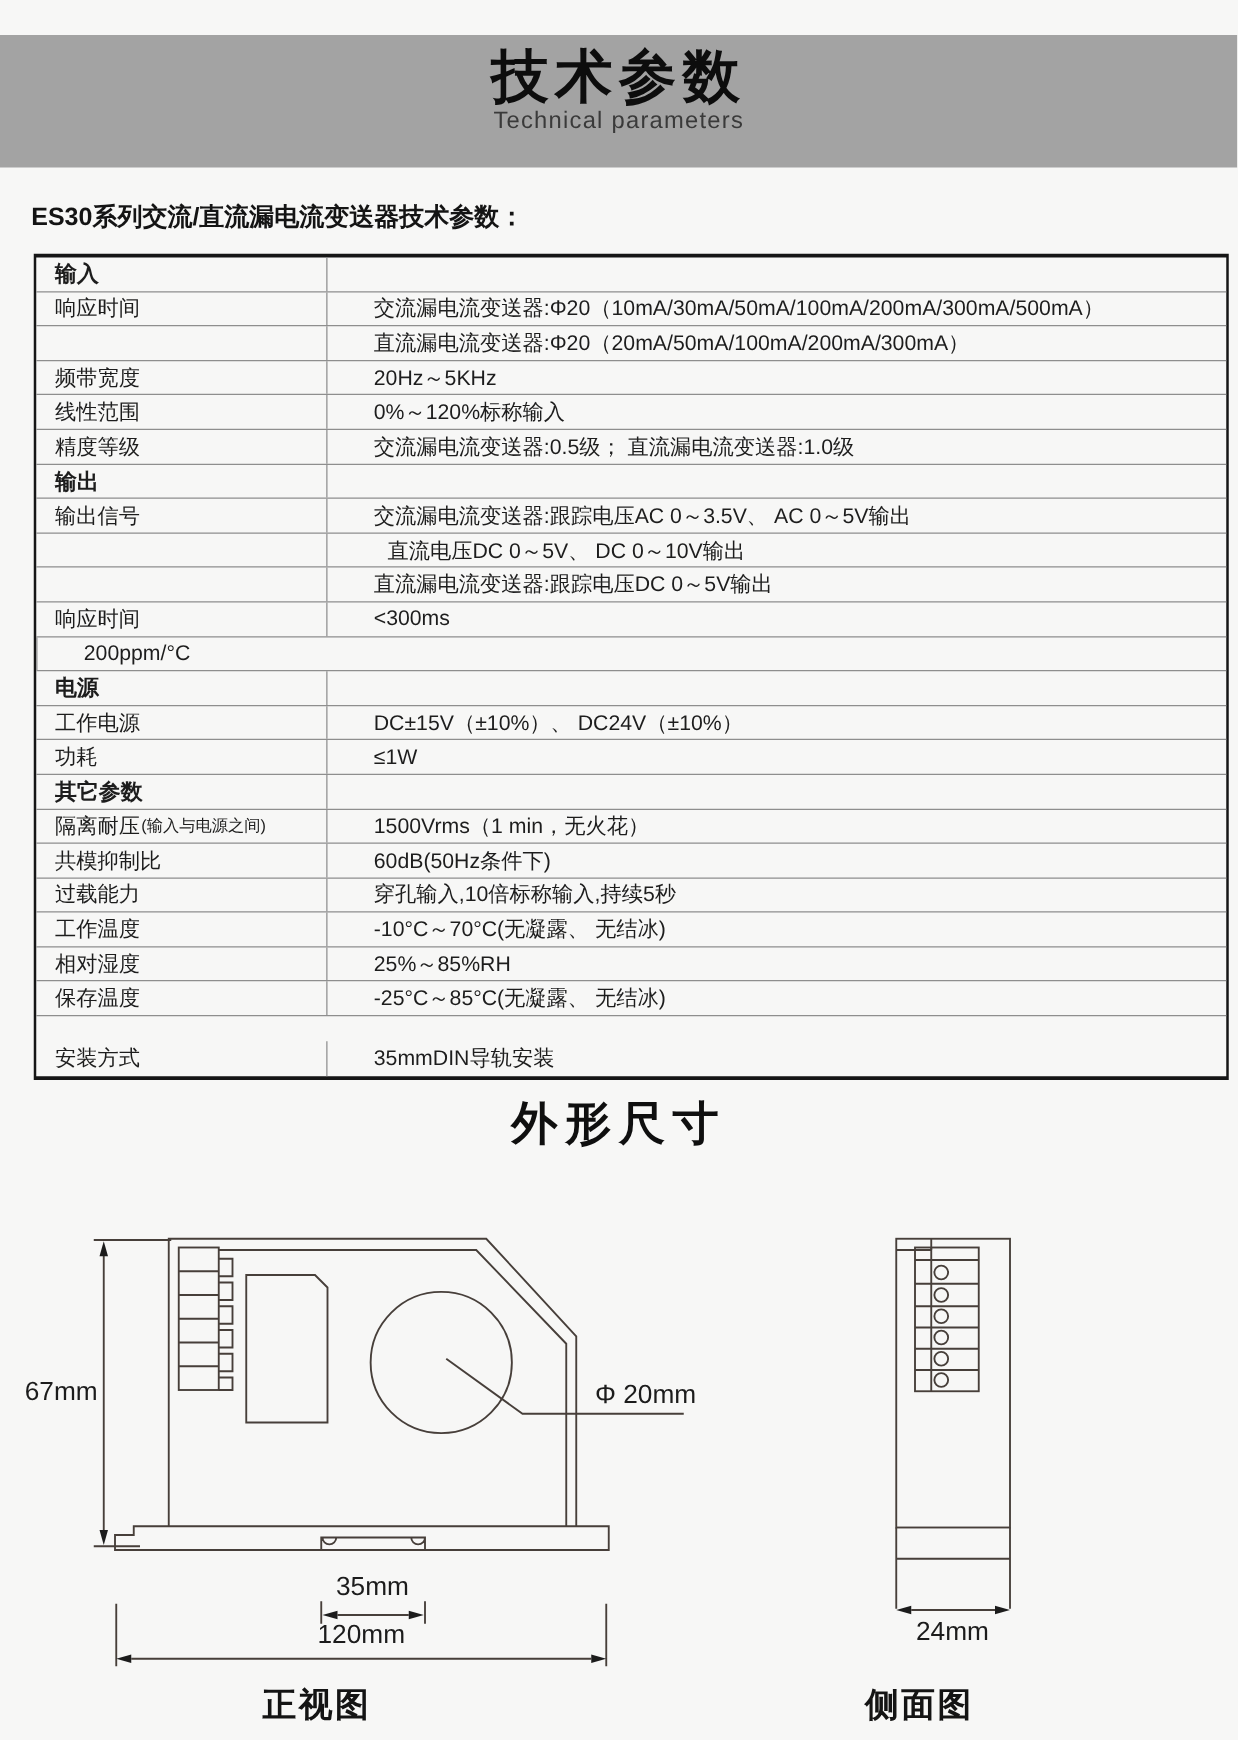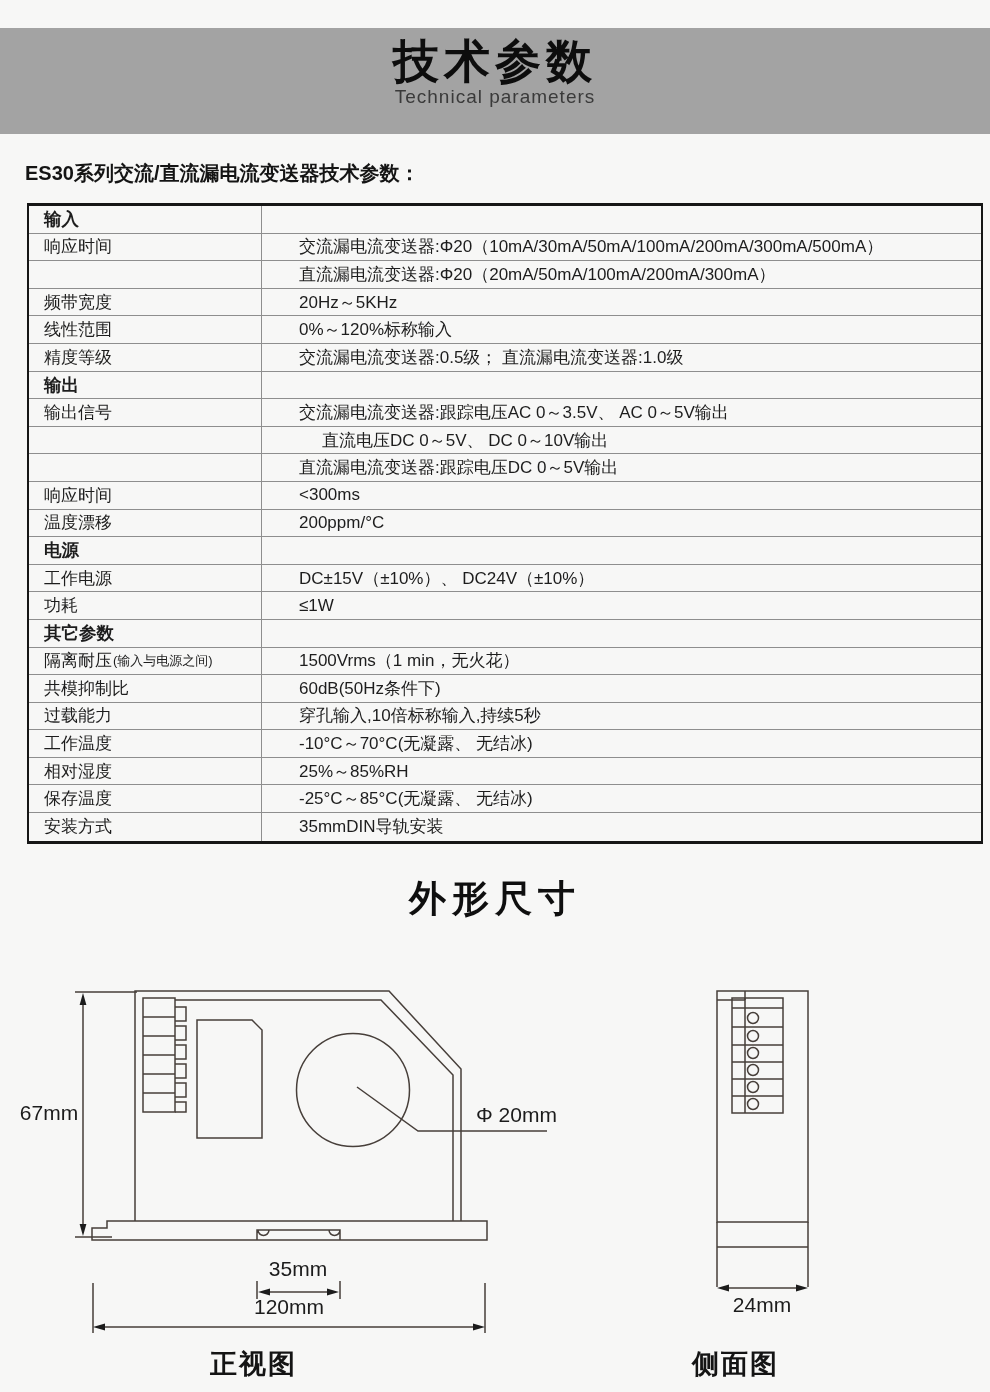--- a/index.html
+++ b/index.html
@@ -12,27 +12,27 @@
                 letter-spacing:5px;color:#0d0d0d;}
   .banner-sub{font-size:19px;line-height:22px;color:#3a3a3a;letter-spacing:1px;}
 
   
   .intro{position:absolute;left:25px;top:160px;font-size:20px;font-weight:bold;color:#141414;}
 
   
   .spec-table{position:absolute;left:27px;top:203px;width:956px;box-sizing:border-box;
               border:2px solid #161616;border-top-width:3px;border-bottom-width:3px;}
   .trow{display:flex;align-items:stretch;height:27.6px;box-sizing:border-box;border-bottom:1px solid #8e8e8e;}
-  .trow:last-child{border-bottom:none;}
+  .trow:last-child{border-bottom:none;margin-top:20px;}
   .tl{width:232px;box-sizing:border-box;padding-left:15px;display:flex;align-items:center;
       font-size:17px;white-space:nowrap;}
   .tv{flex:1;box-sizing:border-box;border-left:1px solid #8e8e8e;padding-left:37px;display:flex;
       align-items:center;font-size:17px;white-space:nowrap;}
   .section .tl{font-weight:bold;font-size:17.5px;}
-  .indent .tv{padding-left:60px;}
+  .indent .tv{padding-left:48px;}
   .note{font-size:13px;margin-left:1px;}
 
   
   .dims-title{position:absolute;left:0;top:874px;width:100%;text-align:center;
               font-size:37px;font-weight:bold;letter-spacing:6px;color:#0f0f0f;}
   .drawing{position:absolute;left:0;top:960px;}
   .caption{position:absolute;top:1346px;width:160px;text-align:left;font-size:27px;
            font-weight:bold;color:#141414;letter-spacing:2px;}
   .caption-front{left:210px;}
   .caption-side{left:692px;}
@@ -89,21 +89,20 @@
       </div>
     <div class="trow">
         <div class="tl"></div>
         <div class="tv">直流漏电流变送器:跟踪电压DC 0～5V输出</div>
       </div>
     <div class="trow">
         <div class="tl">响应时间</div>
         <div class="tv">&lt;300ms</div>
       </div>
     <div class="trow">
-        <div class="tl">温度漂移</div>
         <div class="tv">200ppm/°C</div>
       </div>
     <div class="trow section">
         <div class="tl">电源</div>
         <div class="tv"></div>
       </div>
     <div class="trow">
         <div class="tl">工作电源</div>
         <div class="tv">DC±15V（±10%）、 DC24V（±10%）</div>
       </div>

